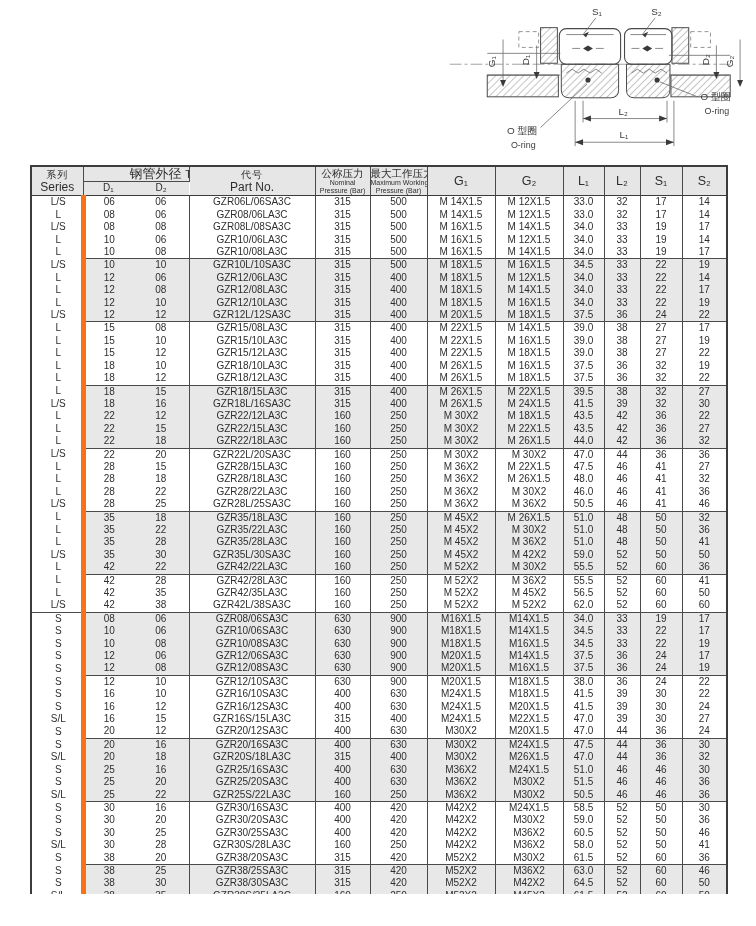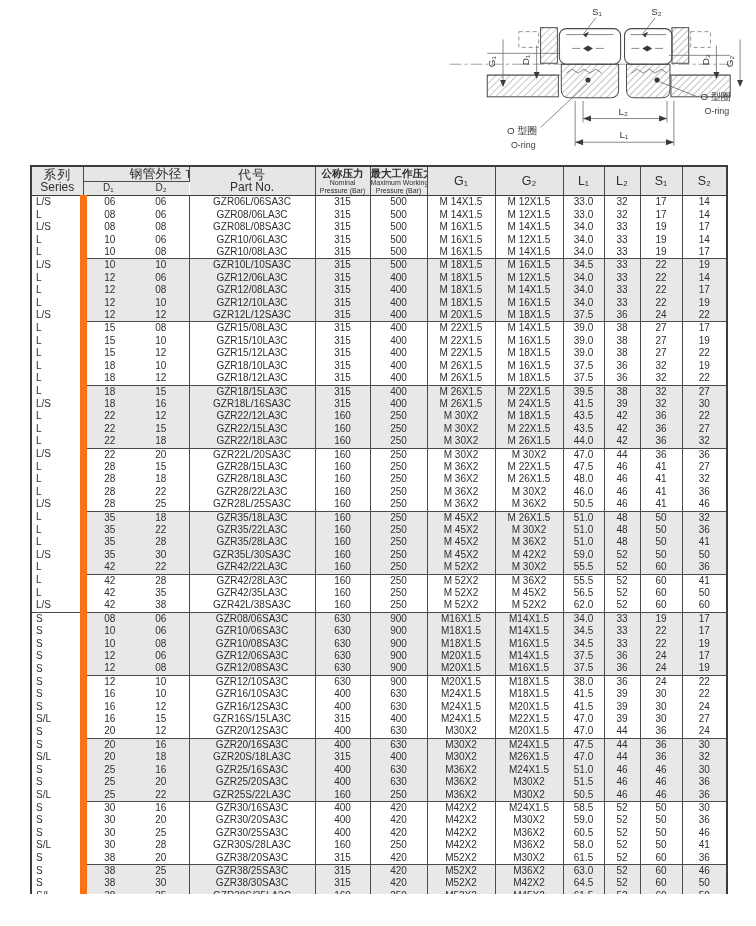--- a/index.html
+++ b/index.html
@@ -18,37 +18,37 @@
   .dw-text-sm{font:9px "Liberation Sans","DejaVu Sans",sans-serif;fill:#3a3a3a;}
   .dw-fill{fill:#3a3a3a;stroke:none;}
 
   
   .table-wrap{position:absolute;left:30px;top:165px;}
   table.spec{border-collapse:collapse;table-layout:fixed;width:696px;
              font-size:10px;line-height:12.4px;color:#2e2e2e;
              border:2px solid #3c3c3c;}
   table.spec td, table.spec th{padding:0;margin:0;overflow:hidden;white-space:nowrap;}
   table.spec td{height:12.4px;text-align:center;border-right:1px solid #4a4a4a;background:#fff;}
-  table.spec td.c-series{text-align:left;padding-left:4px;border-right:7px solid #f97316;background:#fff;}
+  table.spec td.c-series{text-align:center;padding-left:4px;border-right:5px solid #f97316;background:#fff;}
   table.spec td.no-vline{border-right:none;}
   table.spec td:last-child{border-right:none;text-align:center;}
   
   tbody tr:first-child td{border-top:1.2px solid #4a4a4a;}
   tbody tr:first-child td.c-series{border-top:none;}
   tbody.section-start tr:first-child td.c-series{border-top:1.2px solid #4a4a4a;}
   tbody.shaded td{background:#e8e8e8;}
   tbody.shaded td.c-series{background:#ffffff;}
   
   thead th{background:#e6e6e6;border-right:1px solid #4a4a4a;border-bottom:1.5px solid #3c3c3c;
            font-weight:normal;vertical-align:middle;text-align:center;}
   thead th:last-child{border-right:none;}
   thead th.no-vline-b{border-bottom:1px solid #4a4a4a;padding-left:46px;}
   thead tr.sub th{border-bottom:1.5px solid #3c3c3c;background:#e6e6e6;}
-  .h-cn{font-size:13px;letter-spacing:1px;}
-  .h-cn-sm{font-size:10.5px;font-weight:bold;}
+  .h-cn{font-size:10px;letter-spacing:1px;}
+  .h-cn-sm{font-size:10.5px;font-weight:normal;}
   .h-en{font-size:12px;}
   .h-en-xs{font-size:7px;line-height:8px;}
   .h-sym{font-size:12.5px;}
   .h-tube{font-size:13px;}
   .h-tube .en{font-size:10.5px;}
   .h-sub{font-size:10px;}
 </style>
 </head>
 <body>
 

